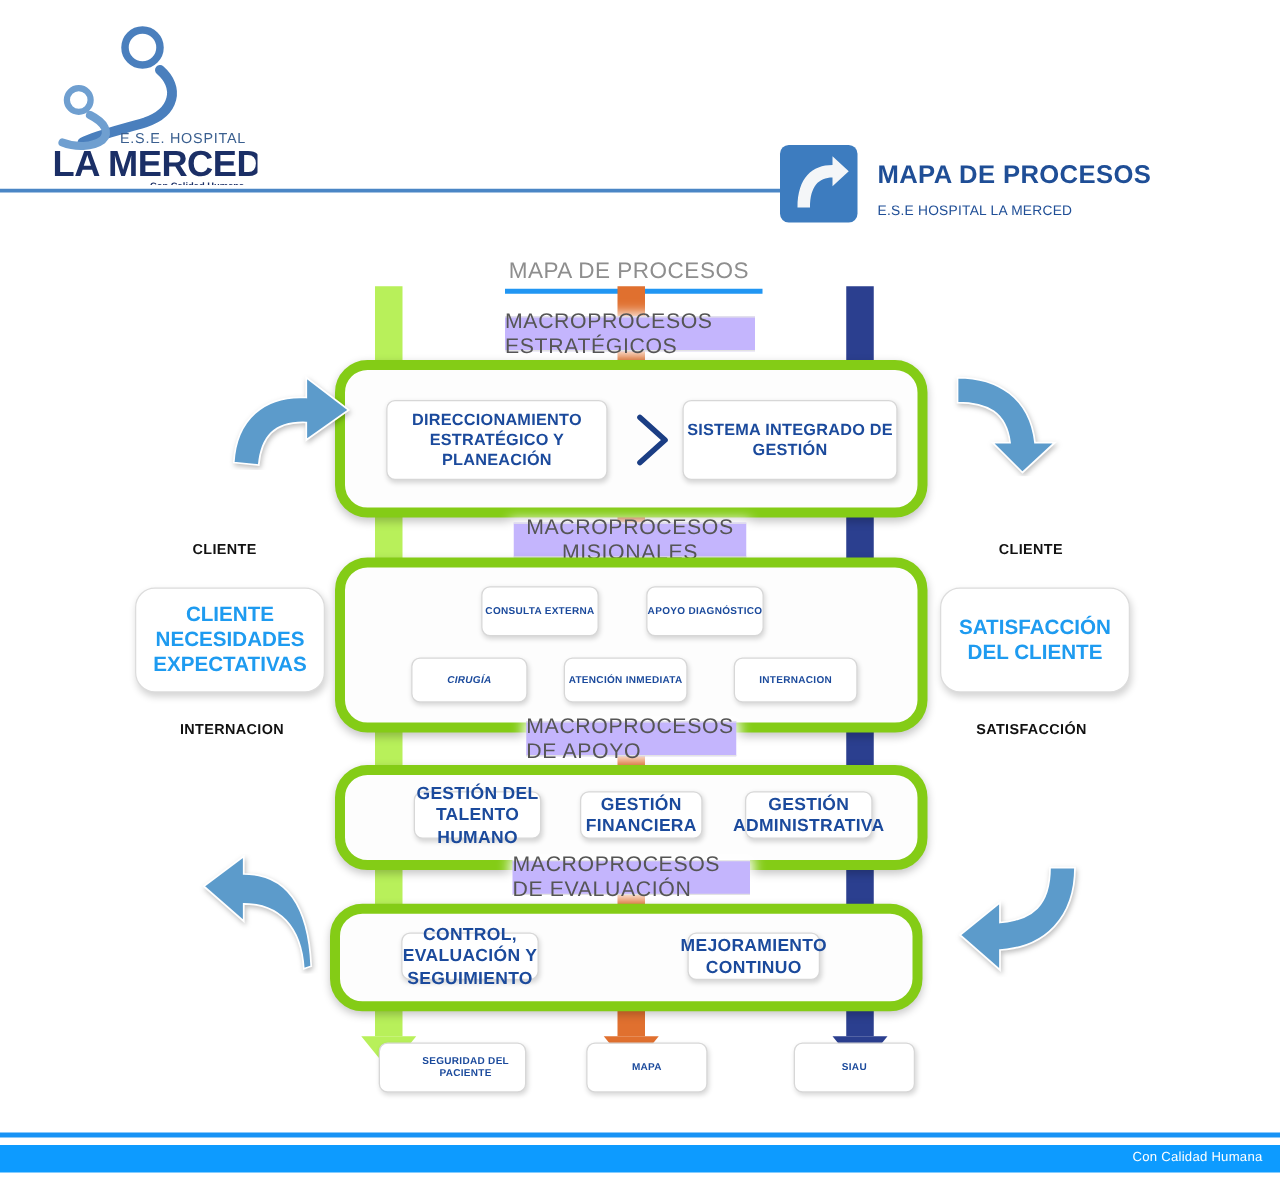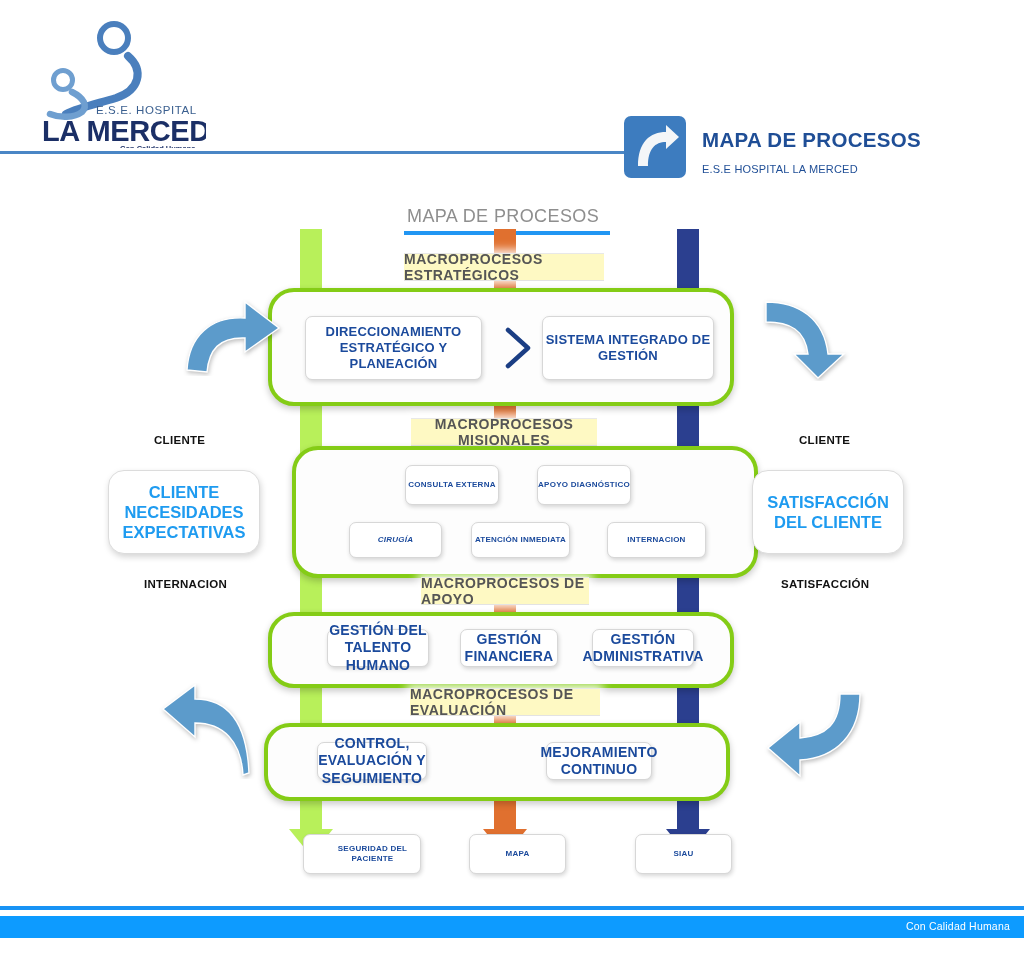--- a/index.html
+++ b/index.html
@@ -29,29 +29,29 @@
 
   
   .bar-arrow{width:0;height:0;border-left:22px solid transparent;border-right:22px solid transparent;}
   #arrow-green{left:289px;top:829px;border-top:27px solid #b8f05a;}
   #arrow-orange{left:483px;top:829px;border-top:27px solid #e0702f;}
   #arrow-navy{left:666px;top:829px;border-top:27px solid #2b3f8f;}
 
   
   .band{
     height:26px;display:flex;align-items:center;justify-content:center;
-    font-size:14px;color:#555;letter-spacing:.5px;background:#fef9c3;
+    font-size:17px;color:#555;letter-spacing:.5px;background:#c4b5fd;
     box-shadow:0 0 9px 3px rgba(255,255,255,.95);
-    border-top:1px solid #e8e8e8;border-bottom:1px solid #e3e3e3;font-weight:bold;
+    border-top:1px solid #e8e8e8;border-bottom:1px solid #e3e3e3;
   }
   .band::before,.band::after{content:"";}
 
   
   .group{
-    background:#fdfdfd;border:4px solid #84cc16;border-radius:26px;
+    background:#fdfdfd;border:8px solid #84cc16;border-radius:26px;
     box-shadow:0 3px 7px rgba(0,0,0,.22);
   }
 
   
   .pbox{
     position:absolute;background:#fff;border:1px solid #d7d7d7;border-radius:7px;
     box-shadow:1px 2px 4px rgba(0,0,0,.16);
     display:flex;align-items:center;justify-content:center;text-align:center;
     color:#1b4a9c;font-weight:bold;line-height:1.22;
   }
@@ -118,21 +118,21 @@
   <div class="abs" style="left:222px;top:32px;width:46px;height:48px;">
     <svg width="46" height="48" viewBox="0 0 46 48">
       <path d="M14 6 L 34 24 L 14 42" fill="none" stroke="#1b3e84" stroke-width="4.5" stroke-linecap="round" stroke-linejoin="round"></path>
     </svg>
   </div>
   <div class="pbox big" style="left:270px;top:24px;width:170px;height:62px;">SISTEMA INTEGRADO DE GESTIÓN</div>
 </div>
 
 <div class="abs band nosel" style="left:411px;top:418px;width:186px;text-align:center;">MACROPROCESOS MISIONALES</div>
 
-<div class="abs group" style="left:268px;top:446px;width:458px;height:124px;margin-left:24px;">
+<div class="abs group" style="left:268px;top:446px;width:458px;height:124px;">
   <div class="pbox sm" style="left:109px;top:15px;width:92px;height:38px;">CONSULTA EXTERNA</div>
   <div class="pbox sm" style="left:241px;top:15px;width:92px;height:38px;">APOYO DIAGNÓSTICO</div>
   <div class="pbox sm" style="left:53px;top:72px;width:91px;height:34px;font-style:italic;">CIRUGÍA</div>
   <div class="pbox sm" style="left:175px;top:72px;width:97px;height:34px;">ATENCIÓN INMEDIATA</div>
   <div class="pbox sm" style="left:311px;top:72px;width:97px;height:34px;">INTERNACION</div>
 </div>
 
 <div class="abs band nosel" style="left:421px;top:577px;width:168px;">MACROPROCESOS DE APOYO</div>
 
 <div class="abs group" style="left:268px;top:612px;width:458px;height:68px;">

